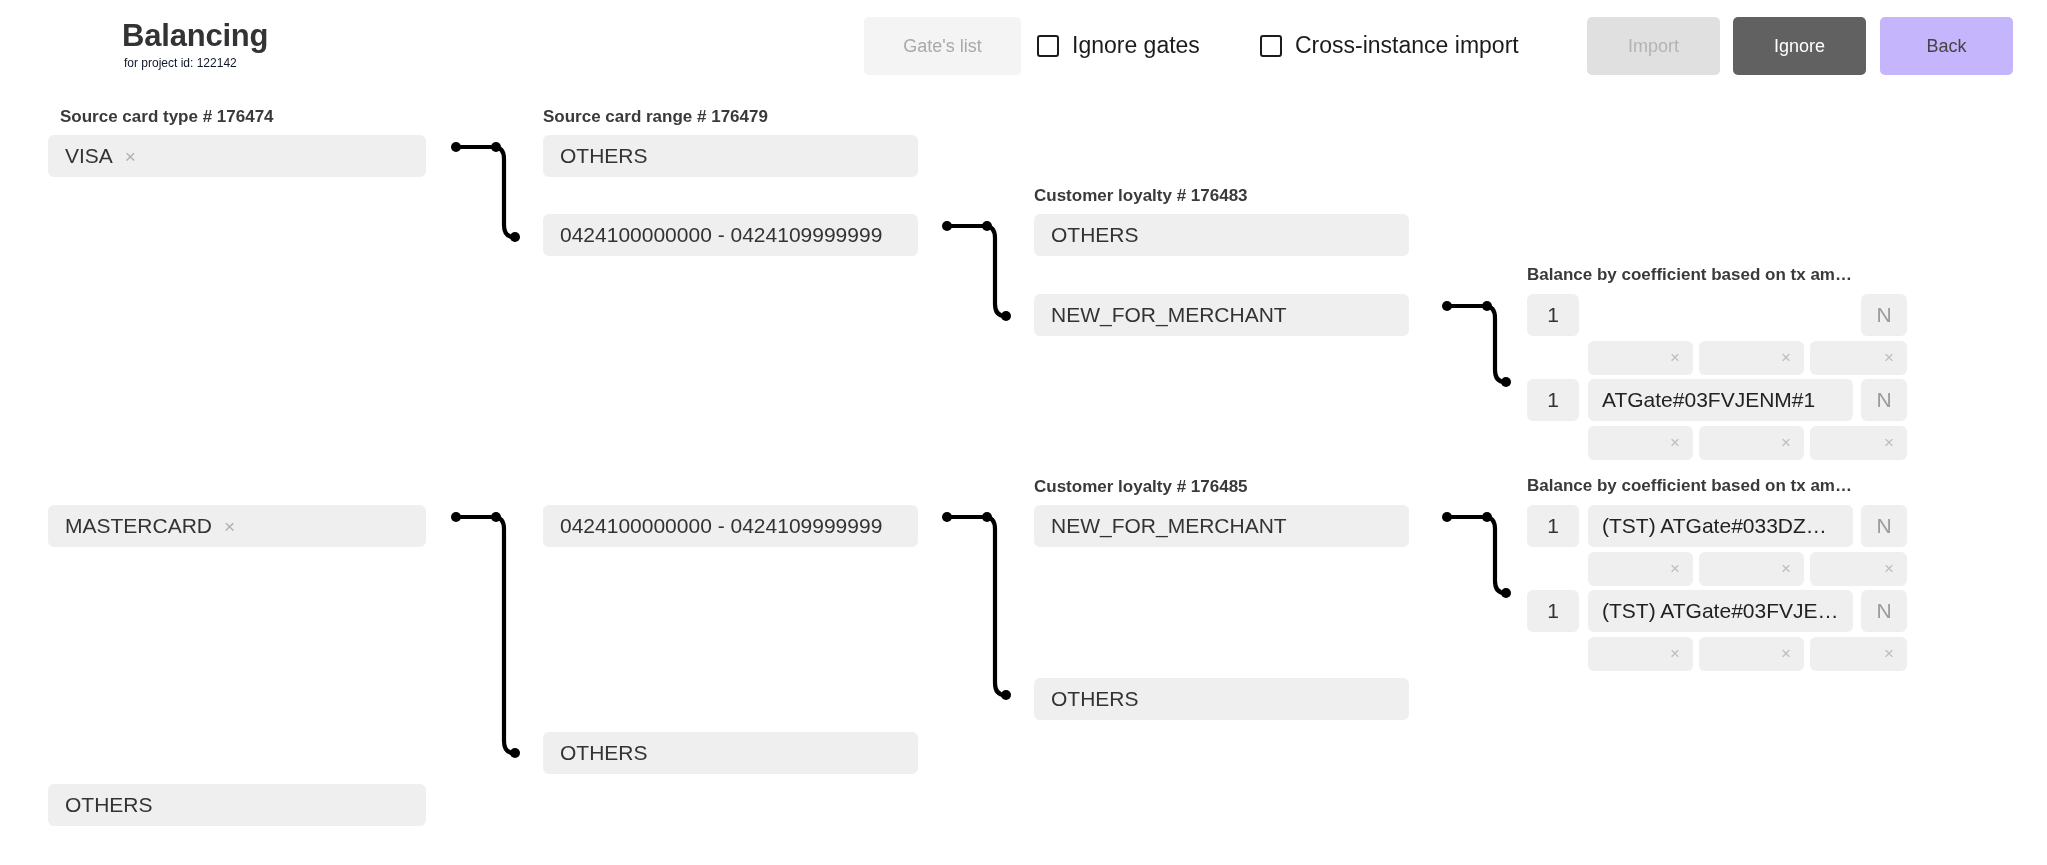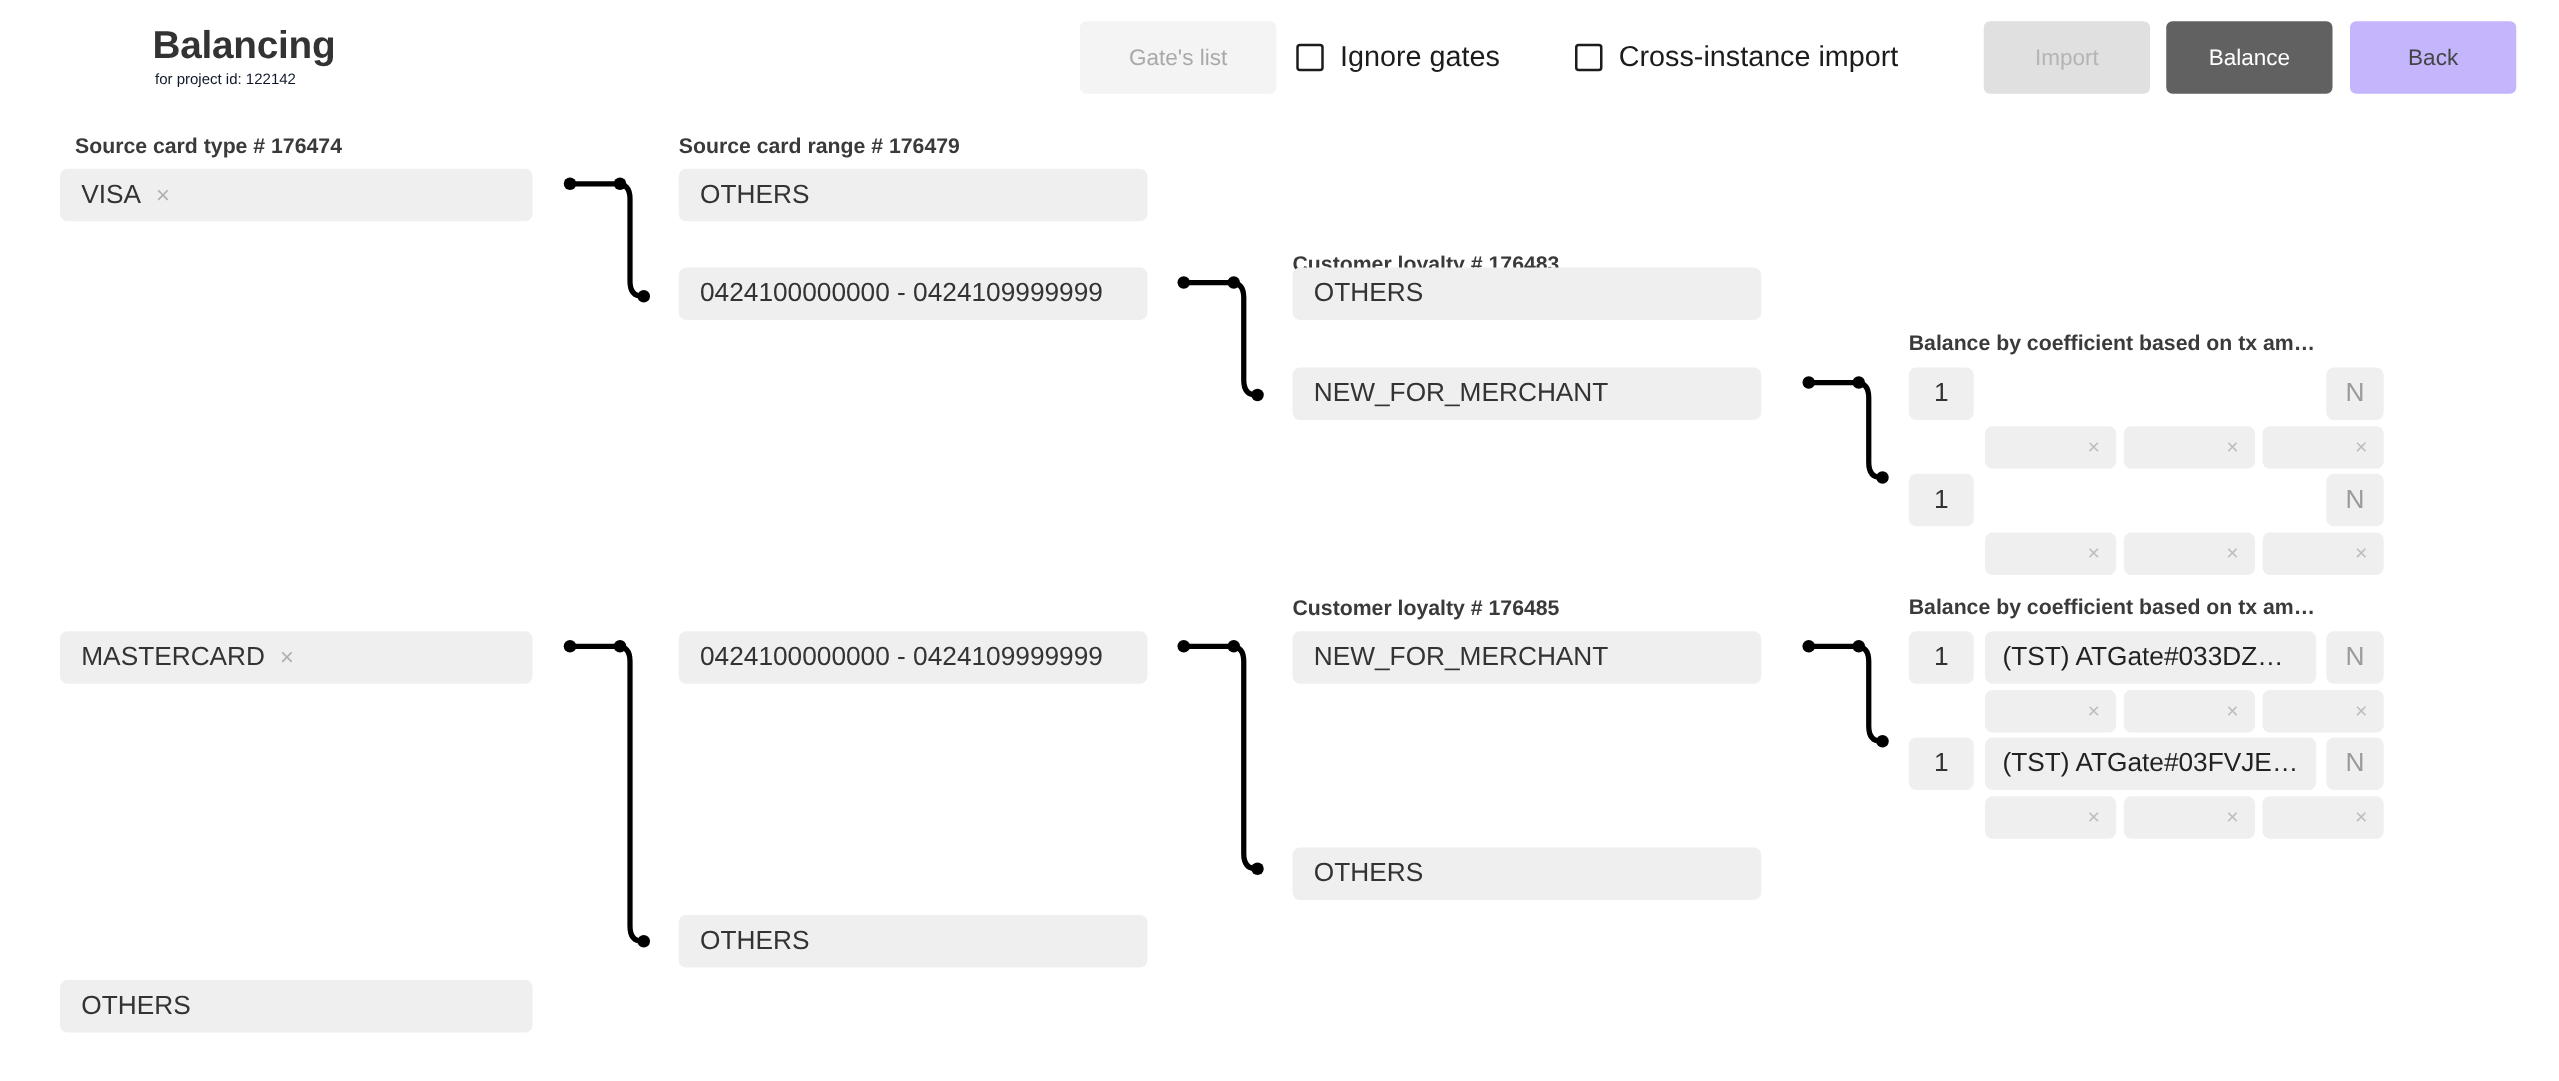--- a/index.html
+++ b/index.html
@@ -129,21 +129,21 @@
     <span class="cbox"></span>
     <span class="cblabel">Ignore gates</span>
   </div>
 
   <div class="cbrow cross">
     <span class="cbox"></span>
     <span class="cblabel">Cross-instance import</span>
   </div>
 
   <div class="btn btn-import">Import</div>
-  <div class="btn btn-export">Balance</div>
+  <div class="btn btn-export">Ignore</div>
   <div class="btn btn-back">Back</div>
 
   <div class="lbl" style="left:60px; top:107px; width:380px;">Source card type # 176474</div>
 
   <div class="fld" style="left:48px; top:135px; width:378px; height:42px;">
     <span class="txt">VISA</span>
     <span class="rm">×</span>
   </div>
 
   <div class="fld" style="left:48px; top:505px; width:378px; height:42px;">
@@ -195,21 +195,21 @@
     <circle cx="63" cy="94" r="5"></circle>
   </svg>
 
   <svg class="connector" style="left:943px; top:513px; width:62px; height:182px;">
     <path d="M 4 4 L 42 4 Q 52 4 52 16 L 52 170 Q 52 182 62 182"></path>
     <circle cx="4" cy="4" r="5"></circle>
     <circle cx="44" cy="4" r="5"></circle>
     <circle cx="63" cy="182" r="5"></circle>
   </svg>
 
-  <div class="lbl" style="left:1034px; top:186px; width:400px;margin-top:16px;">Customer loyalty # 176483</div>
+  <div class="lbl" style="left:1034px; top:186px; width:400px;">Customer loyalty # 176483</div>
 
   <div class="fld" style="left:1034px; top:214px; width:375px; height:42px;">
     <span class="txt">OTHERS</span>
   </div>
 
   <div class="fld" style="left:1034px; top:294px; width:375px; height:42px;">
     <span class="txt">NEW_FOR_MERCHANT</span>
   </div>
 
   <div class="lbl" style="left:1034px; top:477px; width:400px;">Customer loyalty # 176485</div>
@@ -239,20 +239,21 @@
   <div class="lbl" style="left:1527px; top:265px; width:375px;">Balance by coefficient based on tx am…</div>
 
   <div class="coef" style="left:1527px; top:294px;">1</div>
   <div class="nbadge" style="left:1861px; top:294px;">N</div>
 
   <div class="subchip" style="left:1588px; top:341px; width:105px;">×</div>
   <div class="subchip" style="left:1699px; top:341px; width:105px;">×</div>
   <div class="subchip" style="left:1810px; top:341px; width:97px;">×</div>
 
   <div class="coef" style="left:1527px; top:379px;">1</div>
+  <div class="gname" style="left:1588px; top:379px; width:265px;">ATGate#03FVJENM#1</div>
   <div class="nbadge" style="left:1861px; top:379px;">N</div>
 
   <div class="subchip" style="left:1588px; top:426px; width:105px;">×</div>
   <div class="subchip" style="left:1699px; top:426px; width:105px;">×</div>
   <div class="subchip" style="left:1810px; top:426px; width:97px;">×</div>
 
   <div class="lbl" style="left:1527px; top:476px; width:375px;">Balance by coefficient based on tx am…</div>
 
   <div class="coef" style="left:1527px; top:505px;">1</div>
   <div class="gname" style="left:1588px; top:505px; width:265px;">(TST) ATGate#033DZ…</div>

